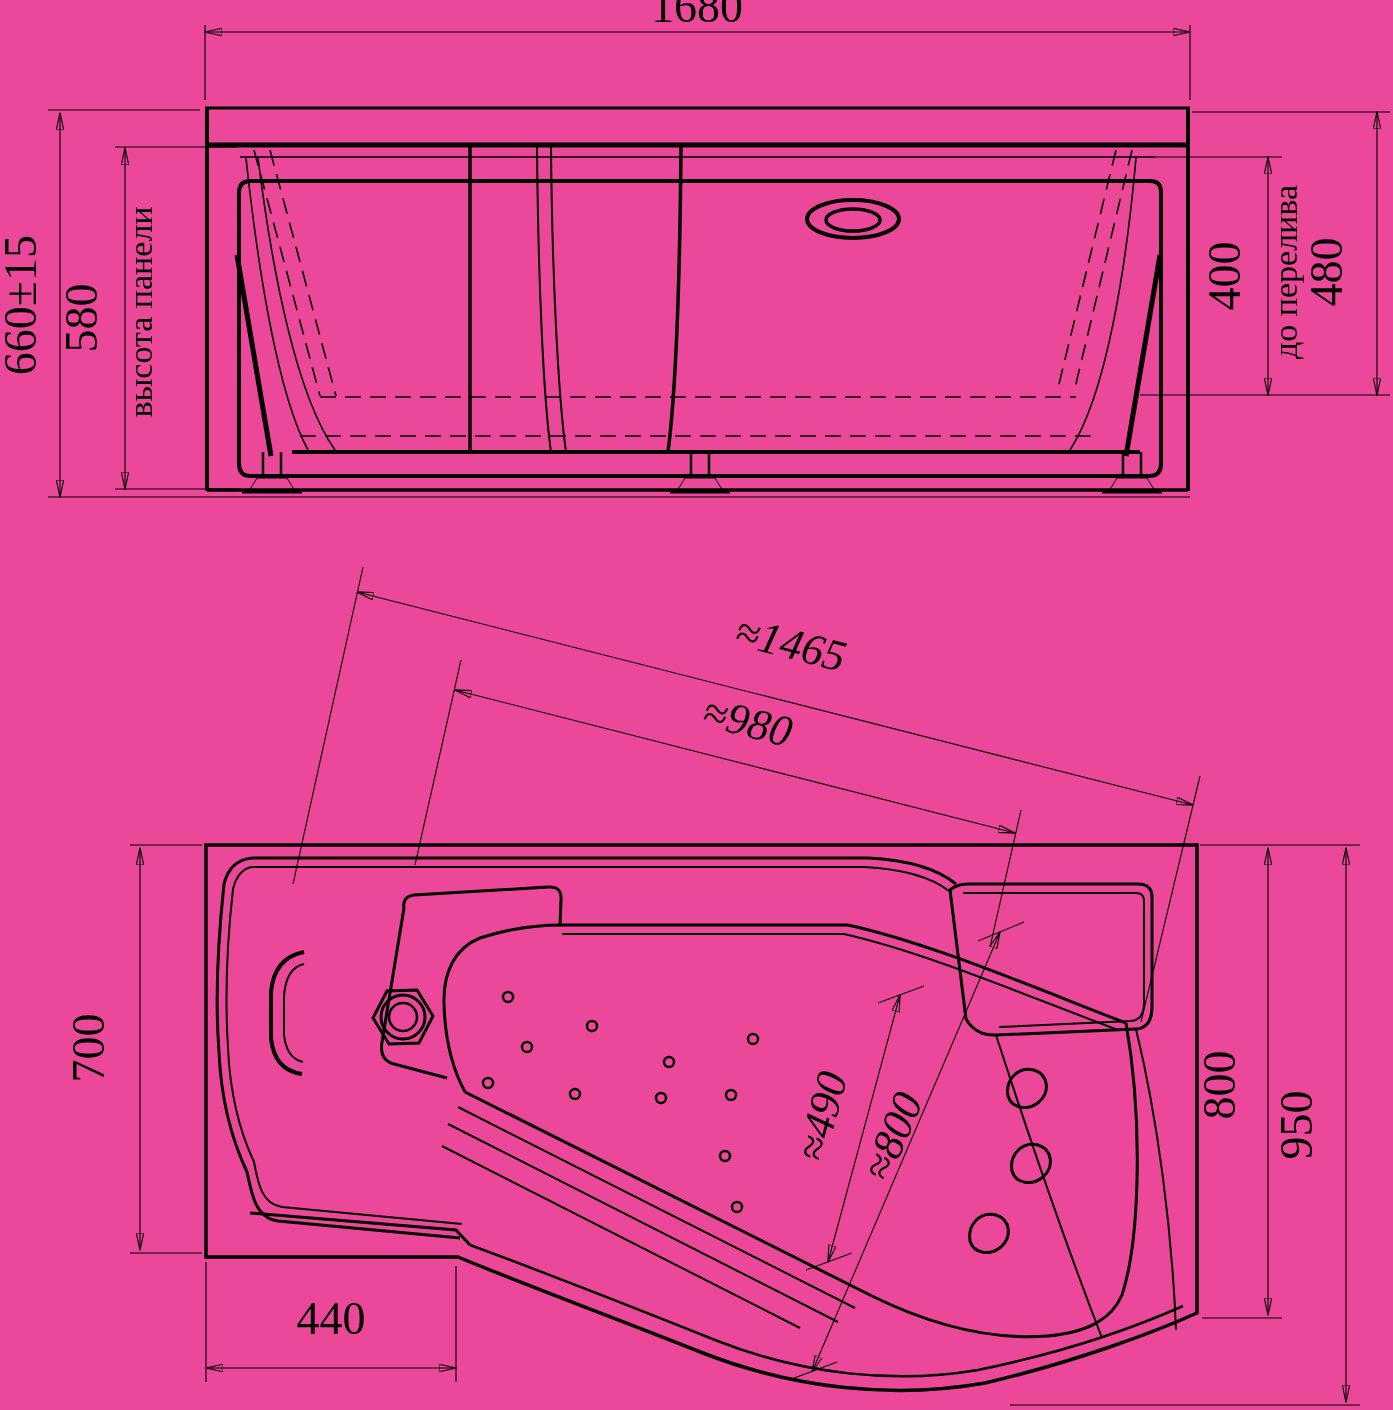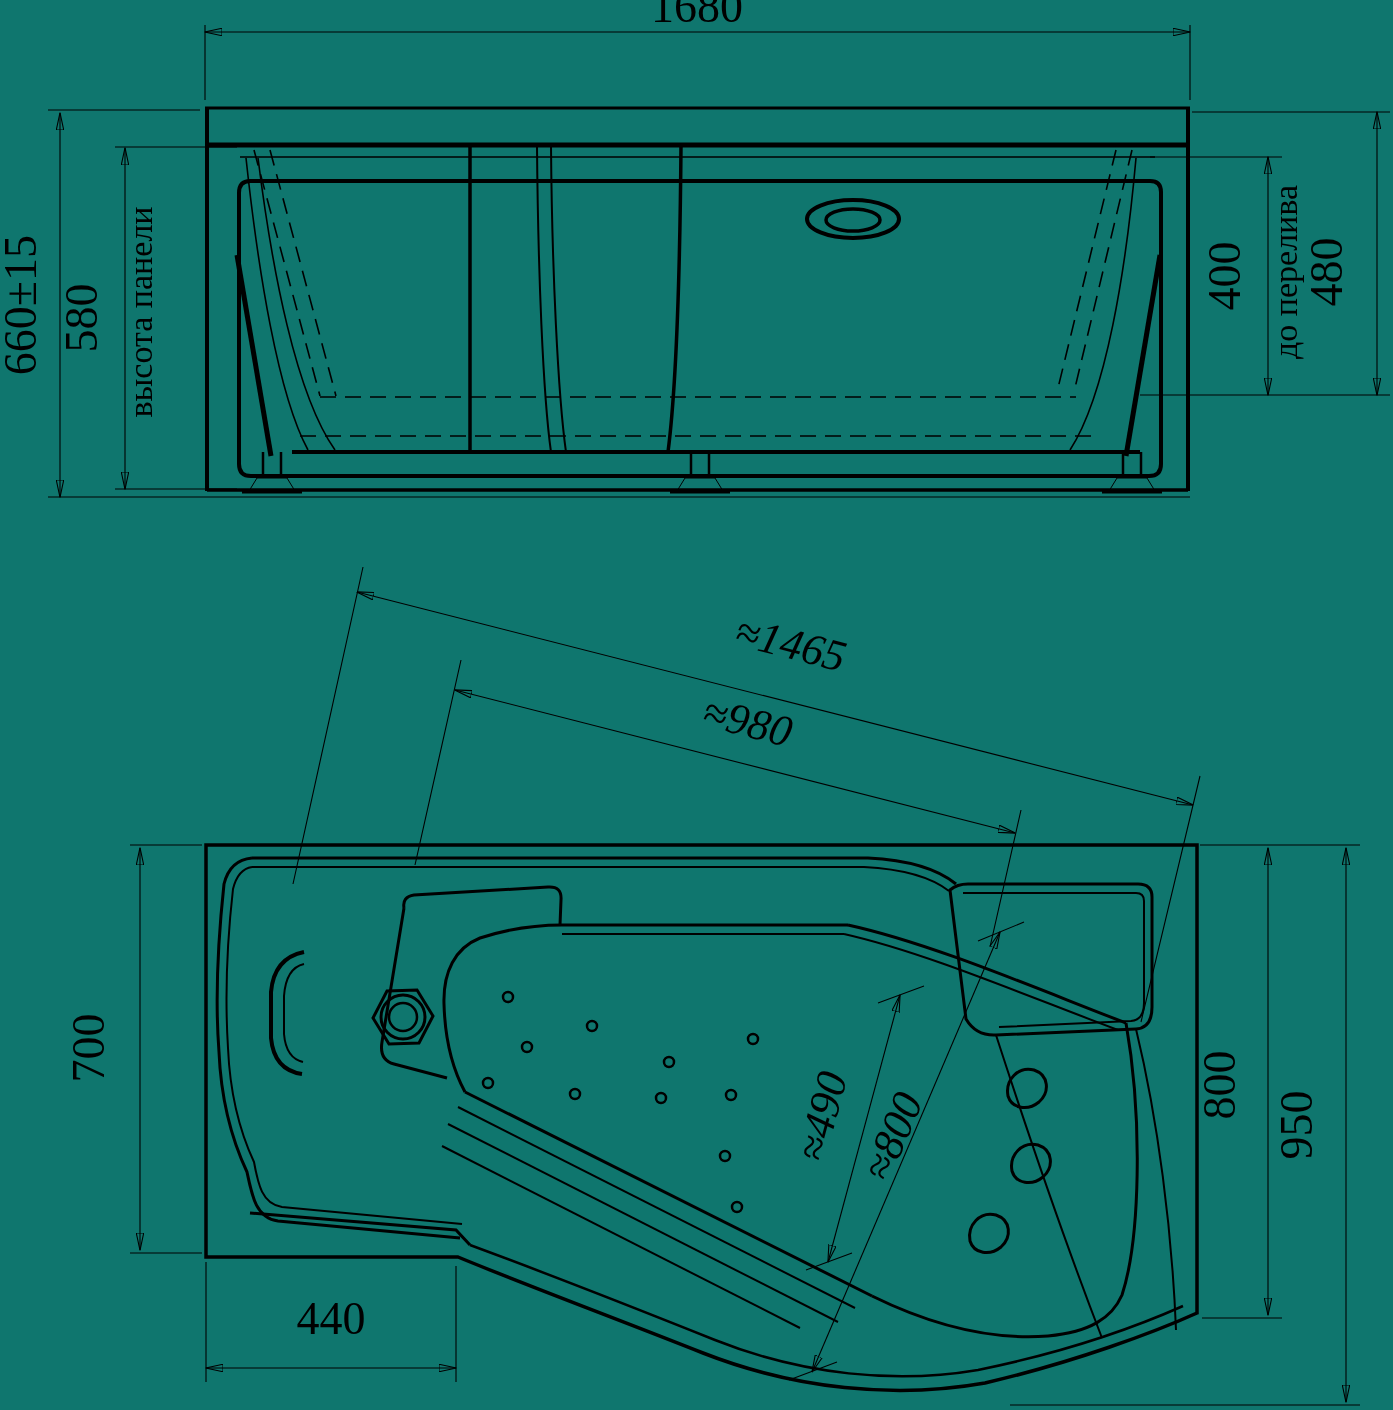--- a/index.html
+++ b/index.html
@@ -1,16 +1,16 @@
 <!DOCTYPE html>
 <html><head>
 <meta charset="utf-8">
 <style>
   html,body{margin:0;padding:0;background:#fff;}
-  #stage{position:relative;width:1393px;height:1410px;background:#0f766e;overflow:hidden;
+  #stage{position:relative;width:1393px;height:1410px;background:#ec4899;overflow:hidden;
          font-family:"Liberation Serif", serif;}
   svg{position:absolute;left:0;top:0;}
   path,line,ellipse,circle,polygon{fill:none;stroke:#000;}
   .s1{stroke-width:1.1;}
   .s15{stroke-width:1.6;}
   .s2{stroke-width:2;}
   .s25{stroke-width:2.5;}
   .s3{stroke-width:3;}
   .s35{stroke-width:3.5;}
   .s4{stroke-width:4;}

